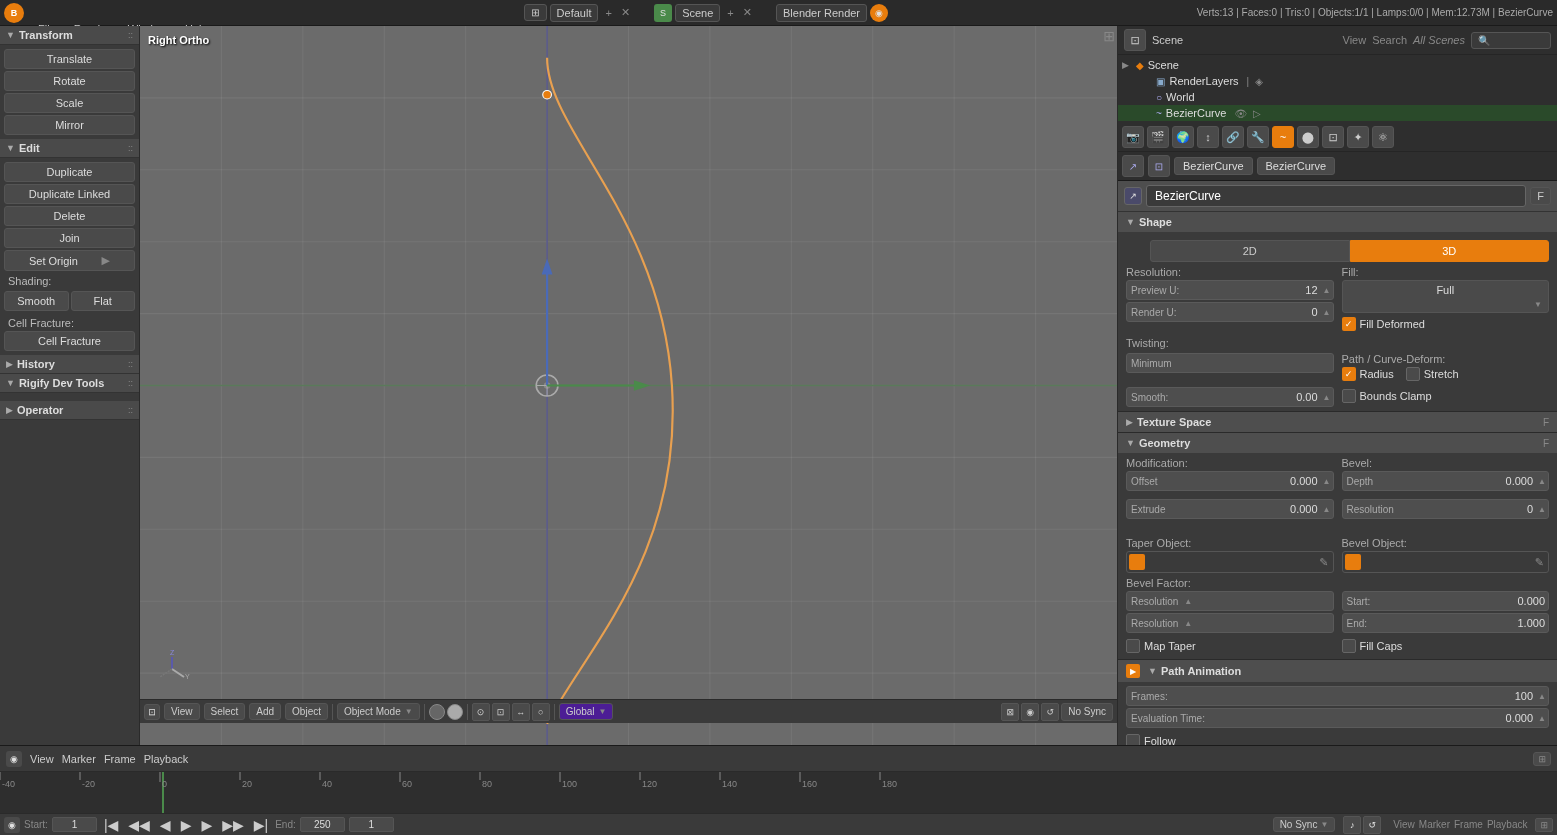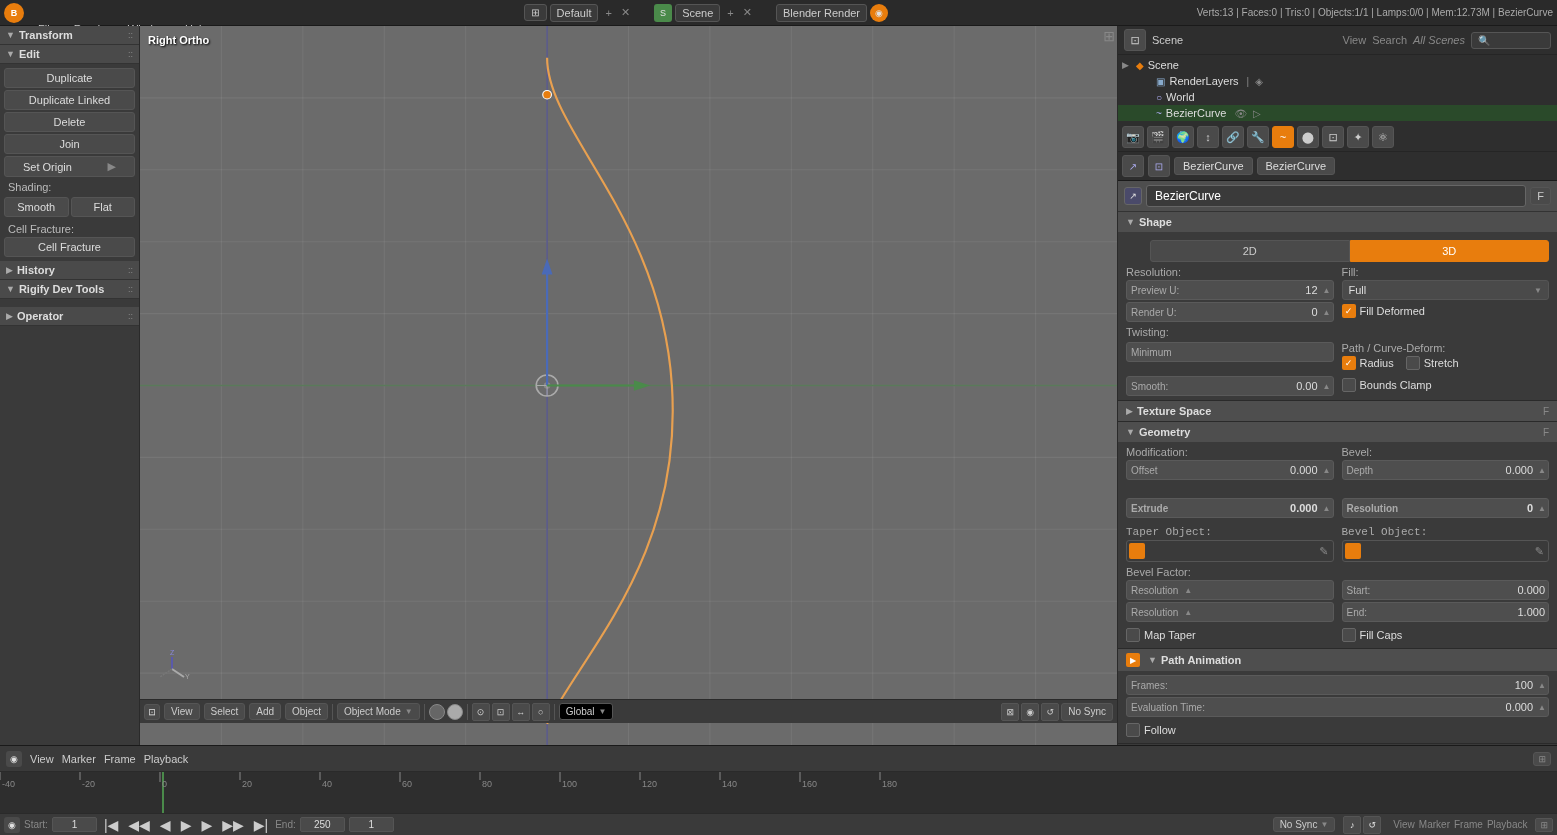--- a/index.html
+++ b/index.html
@@ -132,21 +132,21 @@
       padding: 2px 4px;
     }
     .origin-btn {
       display: flex;
       align-items: center;
       width: 100%;
       background: #4a4a4a;
       border: 1px solid #555;
       border-radius: 3px;
       color: #ddd;
-      padding: 3px 18px;
+      padding: 3px 24px;
       margin: 2px 0;
       cursor: pointer;
       font-size: 11px;
     }
     .origin-btn .expand-arrow {
       margin-left: auto;
       color: #888;
     }
     
     .viewport {
@@ -477,20 +477,26 @@
 </div>
 
 <div class="main-content">
 
   <div class="left-panel">
 
     <div class="section-header">
       <span class="triangle">▼</span>
       <span class="section-title">Transform</span>
       <span class="section-dots">::</span>
+    </div>
+    <div class="section-body">
+      <button class="panel-button">Translate</button>
+      <button class="panel-button">Rotate</button>
+      <button class="panel-button">Scale</button>
+      <button class="panel-button">Mirror</button>
     </div>
 
     <div class="section-header">
       <span class="triangle">▼</span>
       <span class="section-title">Edit</span>
       <span class="section-dots">::</span>
     </div>
     <div class="section-body">
       <button class="panel-button">Duplicate</button>
       <button class="panel-button">Duplicate Linked</button>
@@ -612,21 +618,21 @@
       </div>
       <div class="vt-separator"></div>
 
       <div class="coord-icons">
         <div class="coord-icon">⊙</div>
         <div class="coord-icon">⊡</div>
         <div class="coord-icon">↔</div>
         <div class="coord-icon">○</div>
       </div>
       <div class="vt-separator"></div>
-      <div style="background:#000000;border:1px solid #555;border-radius:3px;padding:2px 6px;display:flex;align-items:center;gap:4px;cursor:pointer;">
+      <div style="background:#4c1d95;border:1px solid #555;border-radius:3px;padding:2px 6px;display:flex;align-items:center;gap:4px;cursor:pointer;">
         <span style="font-size:10px;color:#ccc;">Global</span>
         <span style="font-size:8px;color:#888;">▼</span>
       </div>
       <div style="flex:1;"></div>
 
       <div class="coord-icons">
         <div class="coord-icon">⊠</div>
         <div class="coord-icon">◉</div>
         <div class="coord-icon">↺</div>
         <div style="padding:2px 6px;background:#4a4a4a;border:1px solid #555;border-radius:3px;color:#ccc;font-size:10px;cursor:pointer;">No Sync</div>
@@ -727,21 +733,21 @@
             </div>
 
             <div class="n-input" style="margin-top:2px;">
               <span class="n-input-lbl">Render U:</span>
               <span class="n-input-val">0</span>
               <span class="n-input-arr">▲</span>
             </div>
           </div>
           <div class="props-col">
             <div style="color:#aaa;font-size:11px;margin-bottom:2px;">Fill:</div>
-            <div style="background:#4a4a4a;border:1px solid #555;border-radius:3px;padding:3px 6px;color:#ddd;font-size:11px;display:flex;align-items:center;gap:4px;cursor:pointer;margin-bottom:2px;">
+            <div style="background:#4a4a4a;border:1px solid #555;border-radius:3px;padding:3px 6px;color:#ddd;font-size:11px;display:flex;align-items:center;gap:4px;cursor:pointer;margin-bottom:2px;flex-direction:column;">
               <span>Full</span>
               <span style="font-size:8px;color:#888;margin-left:auto;">▼</span>
             </div>
             <div class="checkbox-row">
               <div class="orange-check">✓</div>
               <label>Fill Deformed</label>
             </div>
           </div>
         </div>
 
@@ -819,38 +825,38 @@
           </div>
           <div class="props-col">
             <div class="n-input">
               <span class="n-input-lbl">Depth</span>
               <span class="n-input-val">0.000</span>
               <span class="n-input-arr">▲</span>
             </div>
           </div>
         </div>
 
-        <div class="props-two-col" style="margin-top:18px;font-weight:bold;">
+        <div class="props-two-col" style="margin-top:8px;">
           <div class="props-col">
             <div class="n-input">
               <span class="n-input-lbl">Extrude</span>
               <span class="n-input-val">0.000</span>
               <span class="n-input-arr">▲</span>
             </div>
           </div>
           <div class="props-col">
             <div class="n-input">
               <span class="n-input-lbl">Resolution</span>
               <span class="n-input-val">0</span>
               <span class="n-input-arr">▲</span>
             </div>
           </div>
         </div>
 
-        <div class="props-two-col" style="margin-top:8px;font-family:Liberation Mono, monospace;">
+        <div class="props-two-col" style="margin-top:18px;">
           <div class="props-col">
             <div style="color:#aaa;font-size:11px;margin-bottom:2px;">Taper Object:</div>
           </div>
           <div class="props-col">
             <div style="color:#aaa;font-size:11px;margin-bottom:2px;">Bevel Object:</div>
           </div>
         </div>
         <div class="props-two-col">
           <div class="props-col">
             <div class="taper-field">

